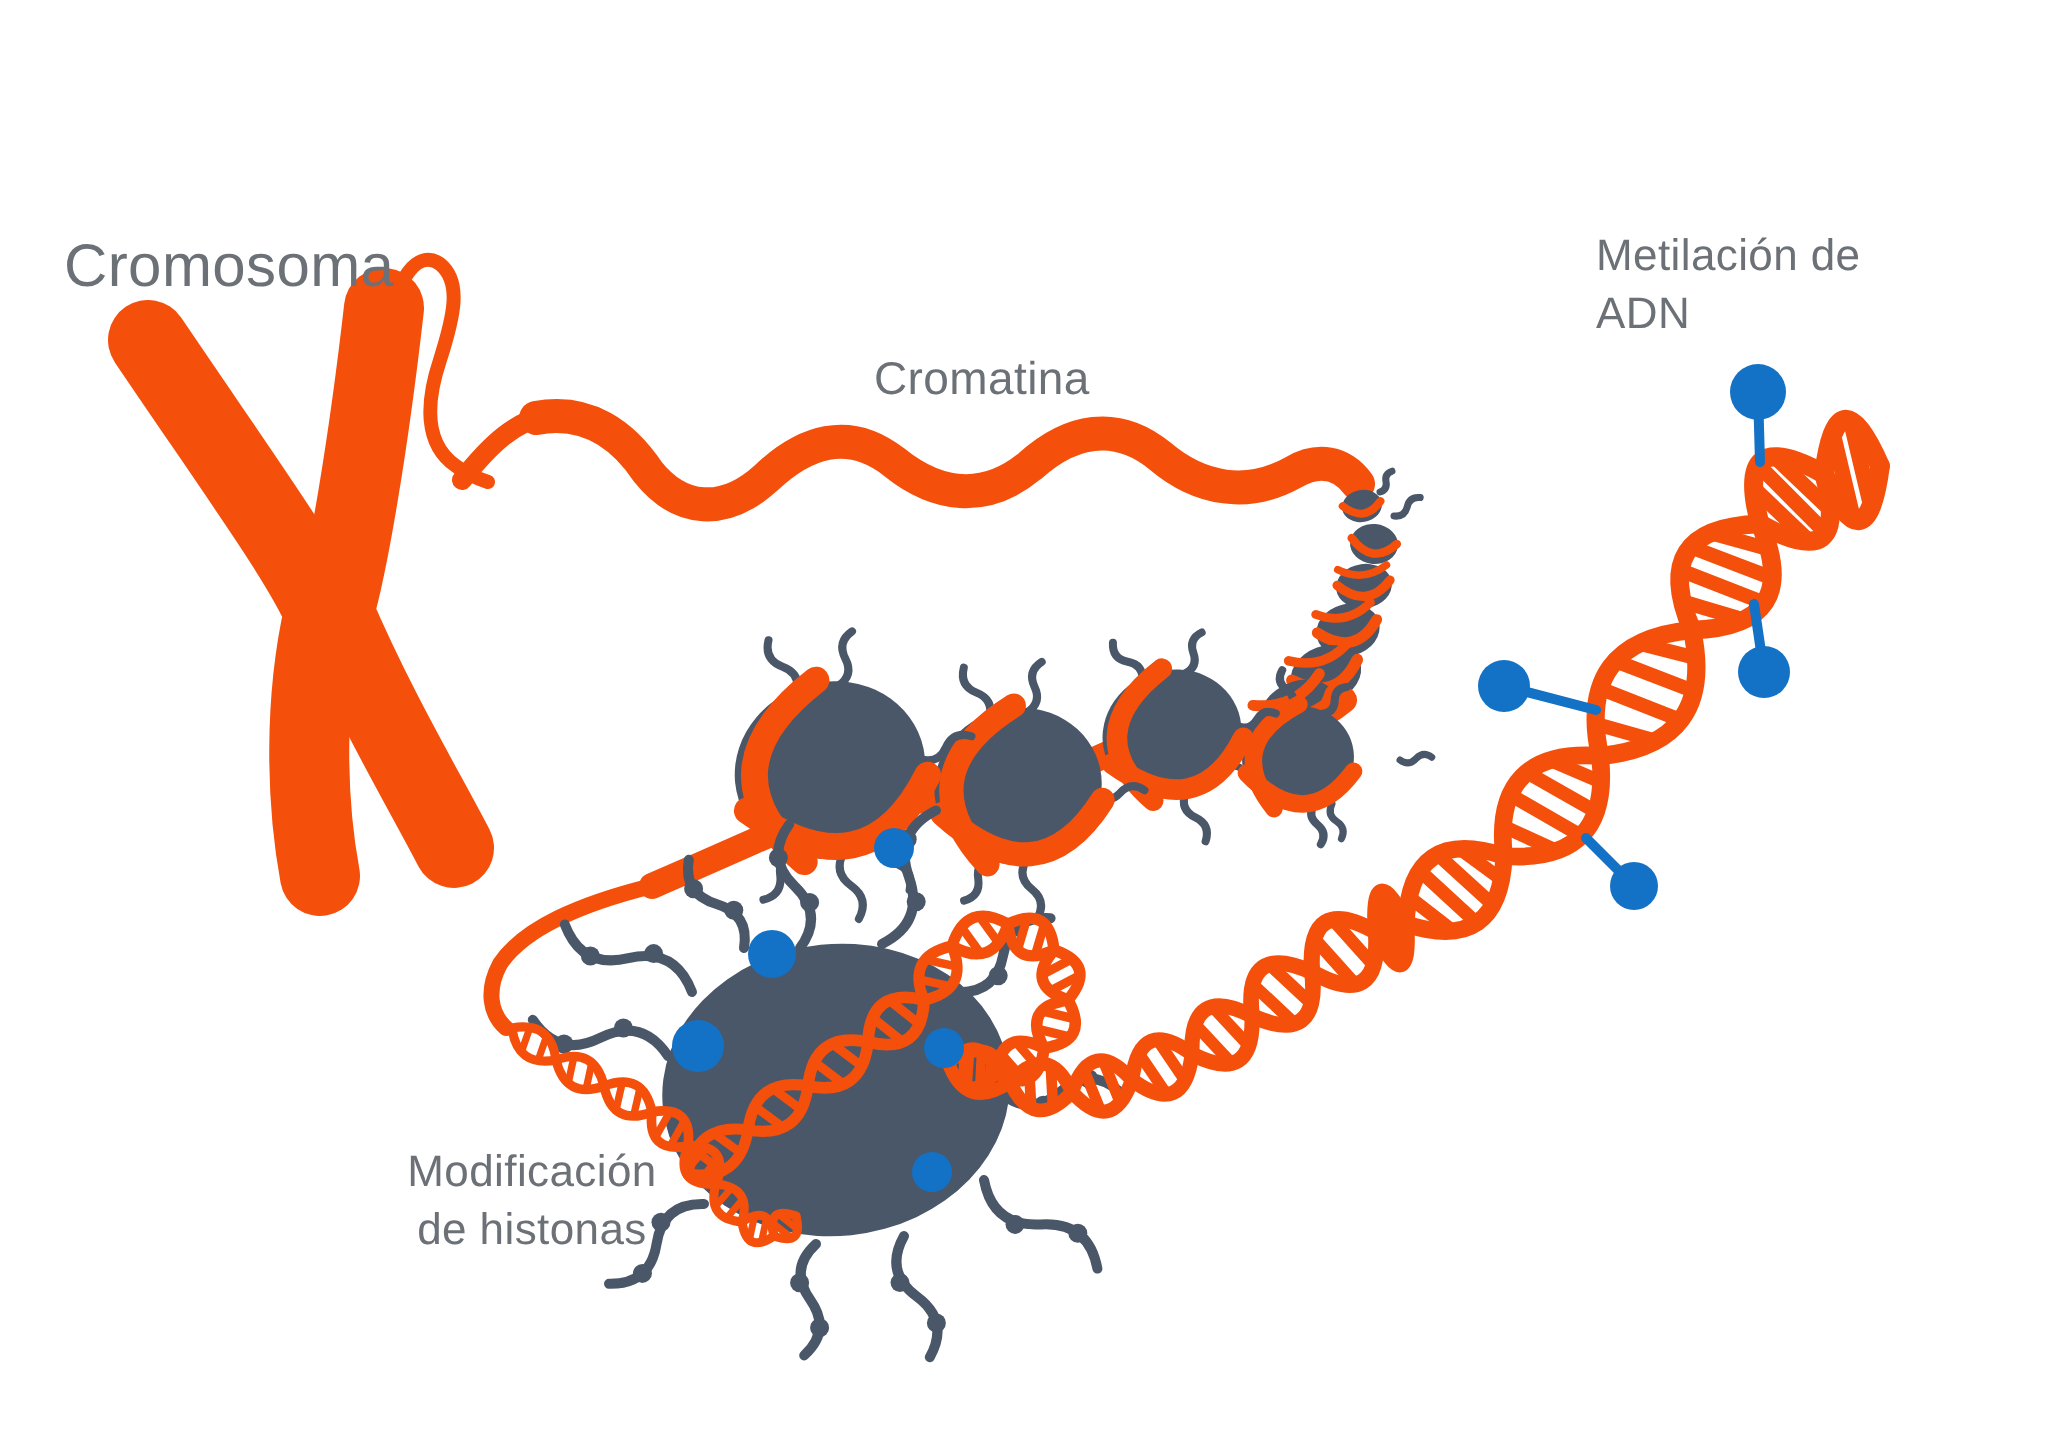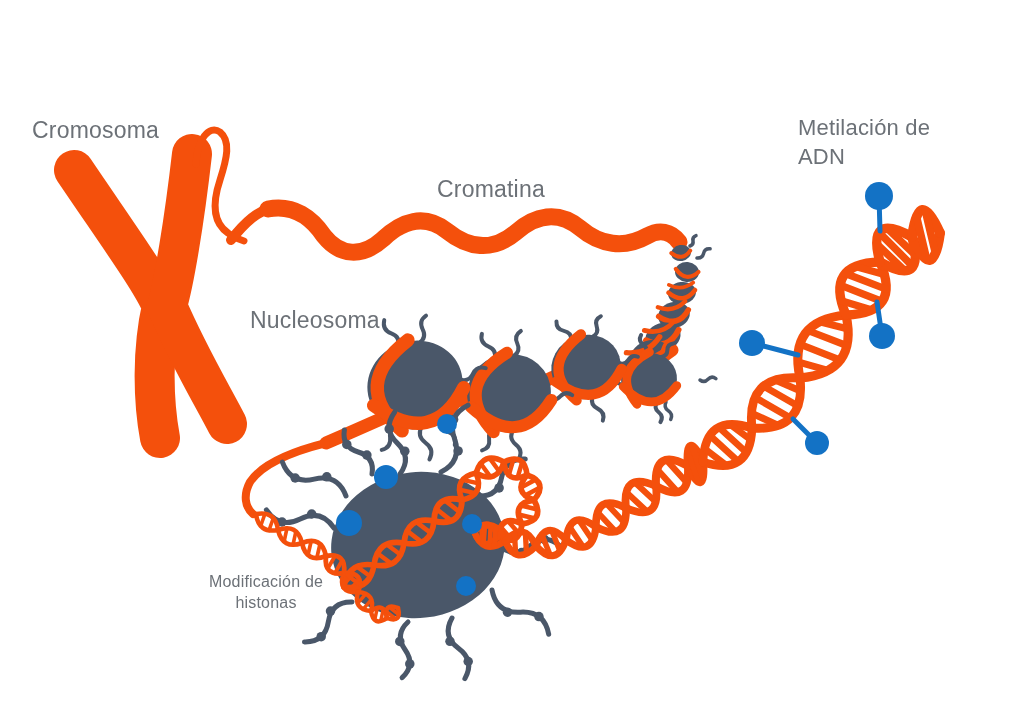--- a/index.html
+++ b/index.html
@@ -12,25 +12,25 @@
   html,body{margin:0;padding:0;background:#fff;}
   #stage{
     position:relative;width:1024px;height:724px;background:var(--bg);
     overflow:hidden;font-family:"Liberation Sans", sans-serif;
   }
   #art{position:absolute;left:0;top:0;}
   .lbl{
     position:absolute;color:var(--gray);user-select:none;
     font-family:"Liberation Sans", sans-serif;letter-spacing:.2px;
   }
-  #lbl-cromosoma {left:32px;  top:117px; font-size:23px;}
+  #lbl-cromosoma {left:32px;  top:117px; font-size:30px;}
   #lbl-cromatina {left:437px; top:176px; font-size:23px;}
   #lbl-nucleosoma{left:250px; top:307px; font-size:23px;}
   #lbl-metilacion{left:798px; top:114px; width:162px; text-align:left; font-size:22px; line-height:1.3;}
-  #lbl-modificacion{left:190px; top:572px; width:152px; text-align:center; font-size:16px; line-height:1.3;}
+  #lbl-modificacion{left:190px; top:572px; width:152px; text-align:center; font-size:22px; line-height:1.3;}
   .chrom{stroke:var(--orange);stroke-width:40;fill:none;stroke-linecap:round;}
   .curl {stroke:var(--orange);stroke-width:7; fill:none;stroke-linecap:round;}
   .waveA{stroke:var(--orange);stroke-width:10;fill:none;stroke-linecap:round;}
   .waveB{stroke:var(--orange);stroke-width:17;fill:none;stroke-linecap:round;}
   .connA{stroke:var(--orange);stroke-width:13;fill:none;stroke-linecap:round;}
   .connB{stroke:var(--orange);stroke-width:8; fill:none;stroke-linecap:round;}
 </style>
 </head>
 <body>
 
@@ -338,16 +338,15 @@
         </g>
         <g>
           <line x1="817" y1="443" x2="793" y2="419" stroke="#1372C5" stroke-width="5" stroke-linecap="round"></line>
           <circle cx="817" cy="443" r="12" fill="#1372C5"></circle>
         </g>
       </g>
   </svg>
 
   <div class="lbl" id="lbl-cromosoma">Cromosoma</div>
   <div class="lbl" id="lbl-cromatina">Cromatina</div>
-  <div class="lbl" id="lbl-nucleosoma">Nucleosoma</div>
   <div class="lbl" id="lbl-metilacion">Metilación de ADN</div>
   <div class="lbl" id="lbl-modificacion">Modificación de histonas</div>
 </div>
 
 </body></html>

